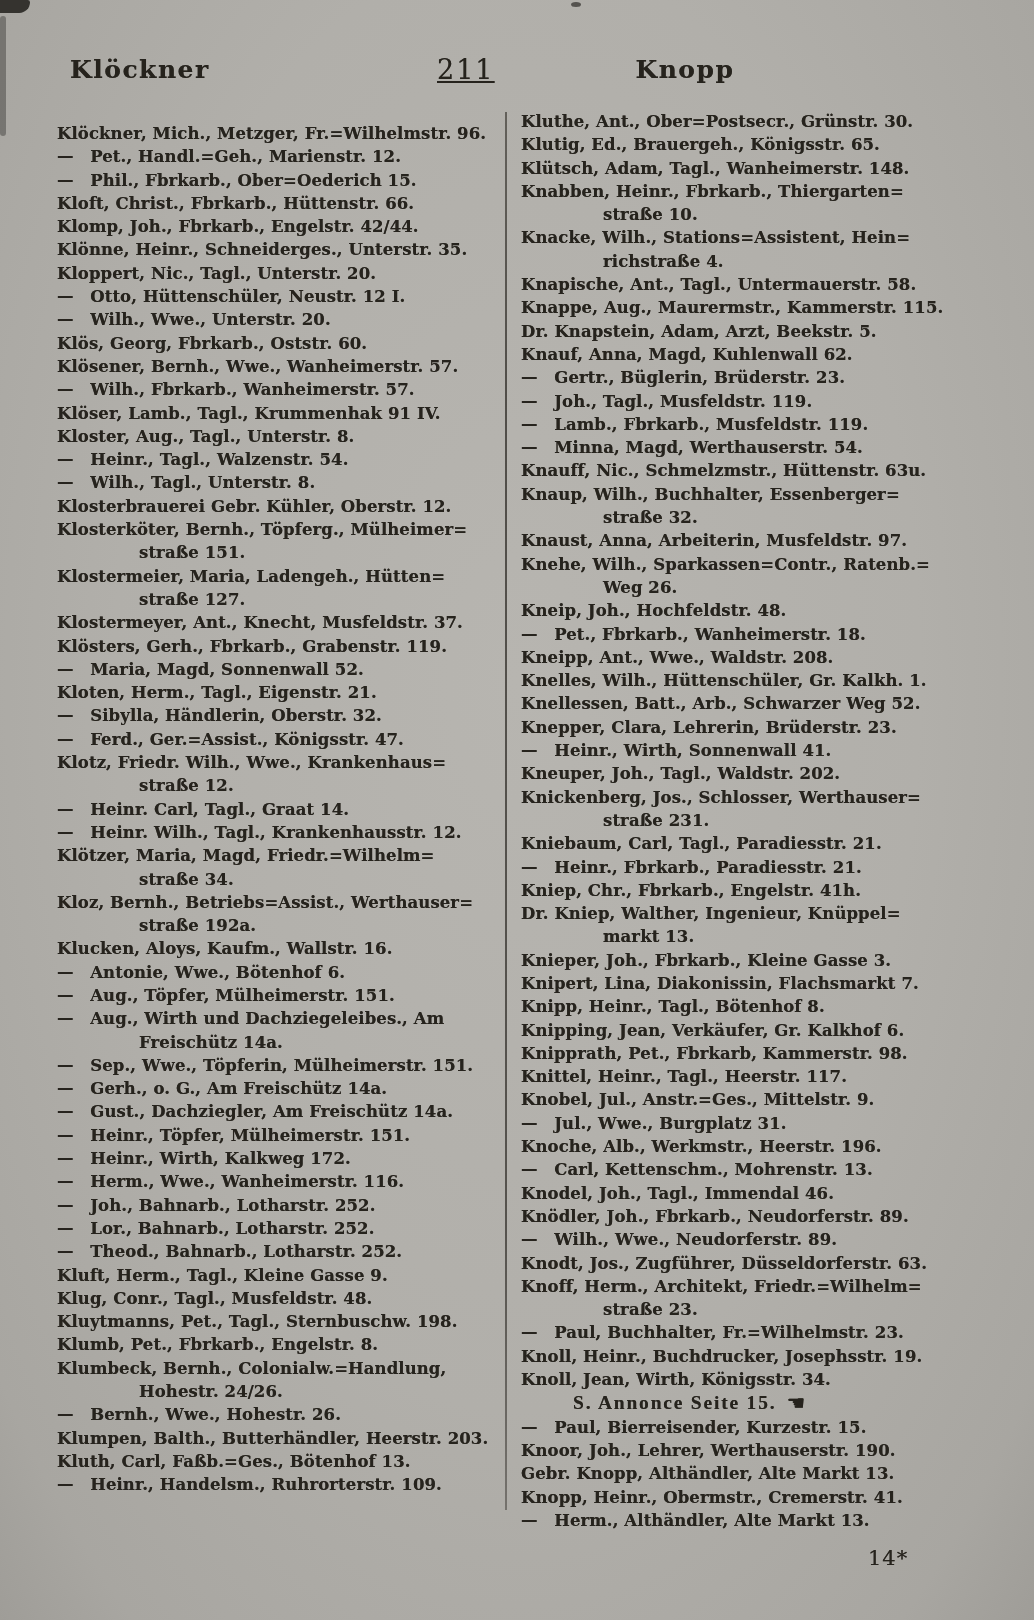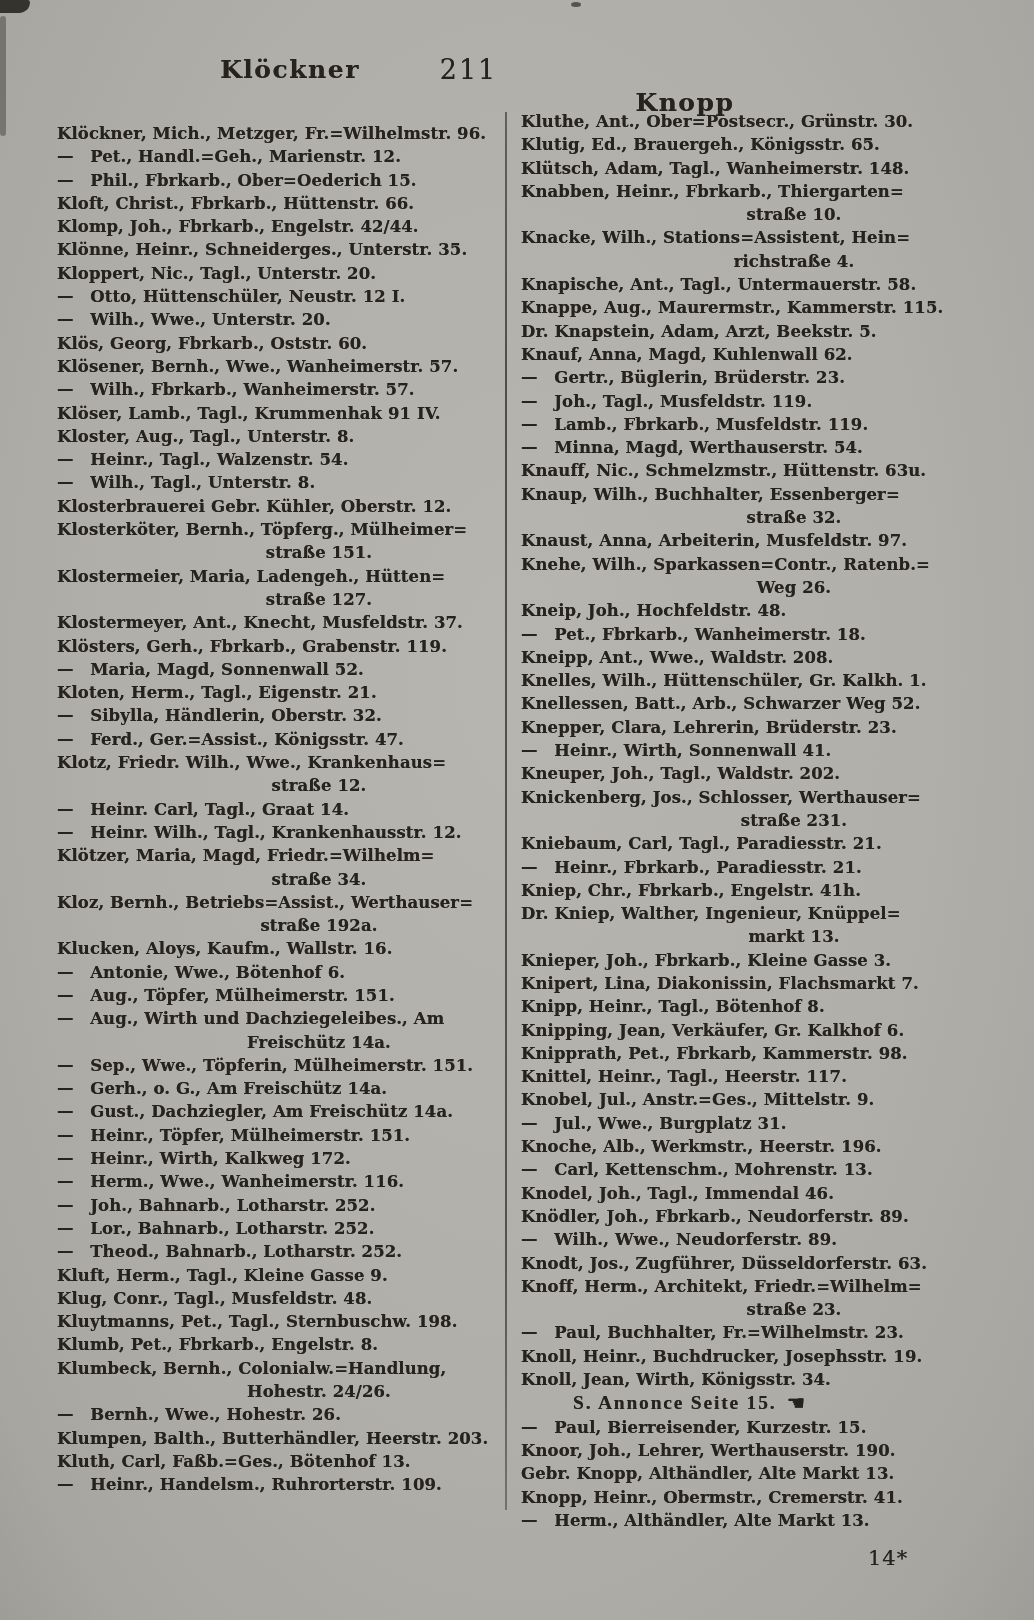--- a/index.html
+++ b/index.html
@@ -12,38 +12,37 @@
     overflow:hidden;
     color:#262era;
   }
   .entry, .cont, .hdr, .footer-sig{
     color:#26231d;
     text-shadow:0 0 0.5px rgba(38,35,29,0.65);
   }
   
   .hdr{position:absolute;top:54px;height:32px;
     font:700 25px/32px "DejaVu Serif","Liberation Serif",serif;letter-spacing:1.5px;}
-  .hdr-left{left:70px;width:440px;text-align:center;}
-  .hdr-center{left:416px;width:105px;text-align:center;font:400 27px/32px "DejaVu Serif","Liberation Serif",serif;letter-spacing:2px;}
-  .hdr-right{left:520px;width:330px;text-align:center;margin-top:33px;}
+  .hdr-left{left:70px;width:440px;}
+  .hdr-center{left:437px;width:105px;text-align:left;font:400 27px/32px "DejaVu Serif","Liberation Serif",serif;letter-spacing:2px;text-decoration:underline;}
+  .hdr-right{left:520px;width:330px;text-align:center;}
   
   .col{position:absolute;top:110px;}
   .col-left{left:57px;width:442px;margin-top:12px;}
   .col-right{left:521px;width:464px;}
   .entry{
     font:700 16.5px/23.3px "DejaVu Serif","Liberation Serif",serif;
     white-space:nowrap;
     letter-spacing:0.1px;
   }
   .cont{
     font:700 16.5px/23.3px "DejaVu Serif","Liberation Serif",serif;
     padding-left:82px;
     white-space:nowrap;
     letter-spacing:0.1px;
-    text-align:center;
   }
   .annonce{
     font:900 19.5px/23.3px "Liberation Serif","DejaVu Serif",serif;
     letter-spacing:1.8px;
     padding-left:52px;
   }
   .manicule{
     font-family:"DejaVu Sans",sans-serif;
     font-size:21px;
     margin-left:10px;

